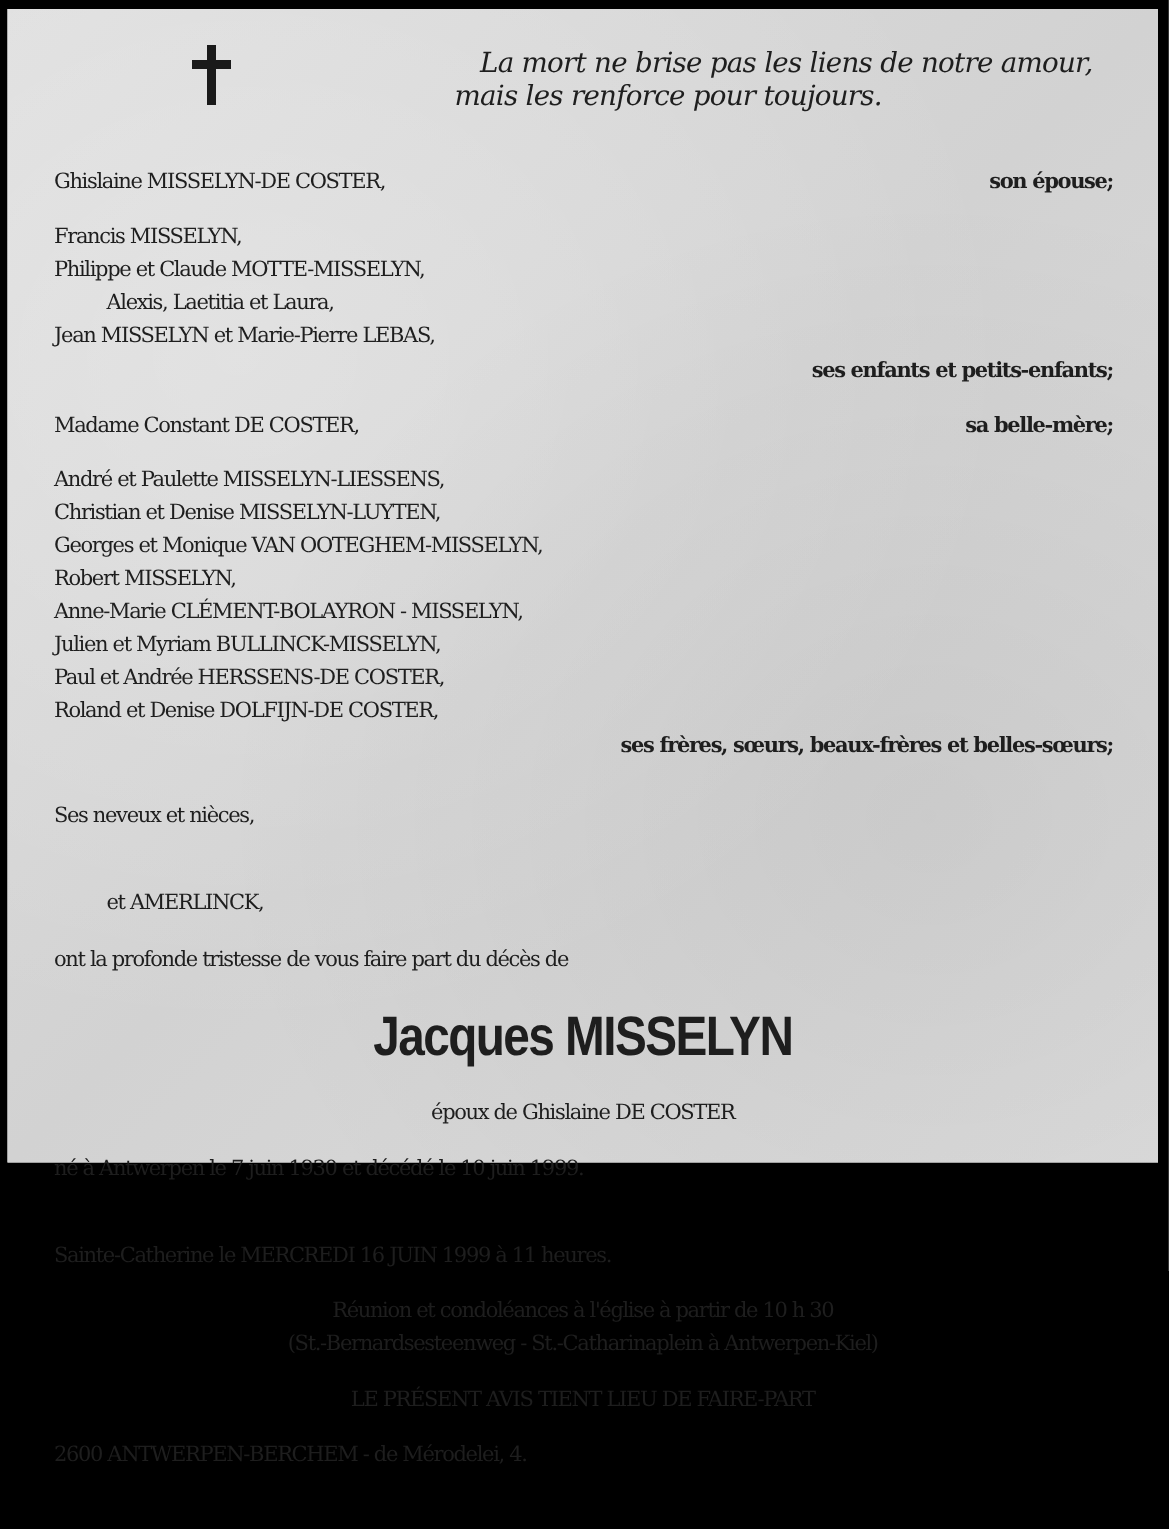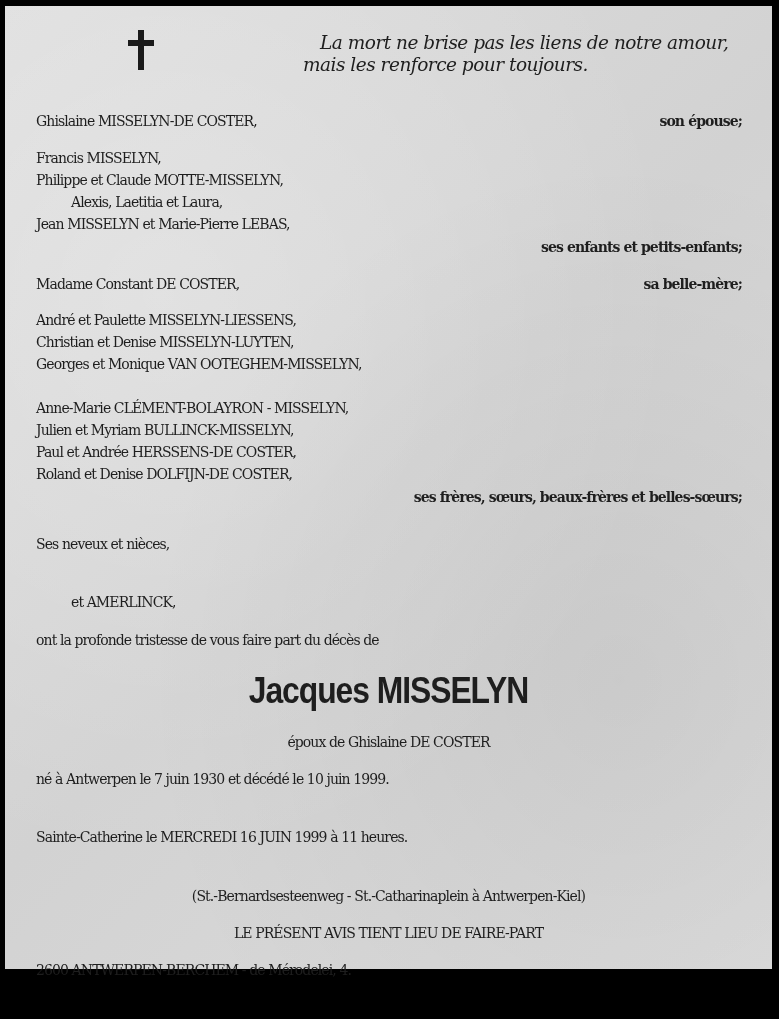--- a/index.html
+++ b/index.html
@@ -11,21 +11,21 @@
       width: 779px;
       height: 1019px;
       position: relative;
       overflow: hidden;
     }
     .paper {
       position: absolute;
       left: 5px;
       top: 6px;
       width: 767px;
-      height: 963px;
+      height: 769px;
       background: #d9d9d9;
       background-image:
         radial-gradient(ellipse at 20% 30%, rgba(255,255,255,0.25), rgba(255,255,255,0) 60%),
         radial-gradient(ellipse at 80% 70%, rgba(0,0,0,0.06), rgba(0,0,0,0) 55%),
         linear-gradient(135deg, #dedede 0%, #d2d2d2 50%, #dcdcdc 100%);
       color: #1e1e1e;
       font-family: "DejaVu Serif", serif;
     }
     .line {
       position: absolute;
@@ -96,39 +96,41 @@
   <div class="line indent" style="top:185px;">Alexis, Laetitia et Laura,</div>
   <div class="line left" style="top:207px;">Jean MISSELYN et Marie-Pierre LEBAS,</div>
   <div class="line right" style="top:230px;">ses enfants et petits-enfants;</div>
 
   <div class="line left" style="top:267px;">Madame Constant DE COSTER,</div>
   <div class="line right" style="top:267px;">sa belle-mère;</div>
 
   <div class="line left" style="top:303px;">André et Paulette MISSELYN-LIESSENS,</div>
   <div class="line left" style="top:325px;">Christian et Denise MISSELYN-LUYTEN,</div>
   <div class="line left" style="top:347px;">Georges et Monique VAN OOTEGHEM-MISSELYN,</div>
+  <div class="line left" style="top:369px;">Robert MISSELYN,</div>
   <div class="line left" style="top:391px;">Anne-Marie CLÉMENT-BOLAYRON - MISSELYN,</div>
   <div class="line left" style="top:413px;">Julien et Myriam BULLINCK-MISSELYN,</div>
   <div class="line left" style="top:435px;">Paul et Andrée HERSSENS-DE COSTER,</div>
   <div class="line left" style="top:457px;">Roland et Denise DOLFIJN-DE COSTER,</div>
   <div class="line right" style="top:480px;">ses frères, sœurs, beaux-frères et belles-sœurs;</div>
 
   <div class="line left" style="top:527px;">Ses neveux et nièces,</div>
 
   <div class="line indent" style="top:585px;">et AMERLINCK,</div>
 
   <div class="line left" style="top:623px;">ont la profonde tristesse de vous faire part du décès de</div>
 
   <div class="deceased">Jacques MISSELYN</div>
 
   <div class="line center bold" style="top:725px;">époux de Ghislaine DE COSTER</div>
 
   <div class="line left" style="top:762px;">né à Antwerpen le 7 juin 1930 et décédé le 10 juin 1999.</div>
 
   <div class="line left" style="top:820px;">Sainte-Catherine le MERCREDI 16 JUIN 1999 à 11 heures.</div>
 
+  <div class="line center bold" style="top:857px;">Réunion et condoléances à l'église à partir de 10 h 30</div>
   <div class="line center bold" style="top:879px;">(St.-Bernardsesteenweg - St.-Catharinaplein à Antwerpen-Kiel)</div>
 
   <div class="line center" style="top:916px;">LE PRÉSENT AVIS TIENT LIEU DE FAIRE-PART</div>
 
   <div class="line left" style="top:953px;">2600 ANTWERPEN-BERCHEM - de Mérodelei, 4.</div>
 
 </div>
 
 </body></html>

